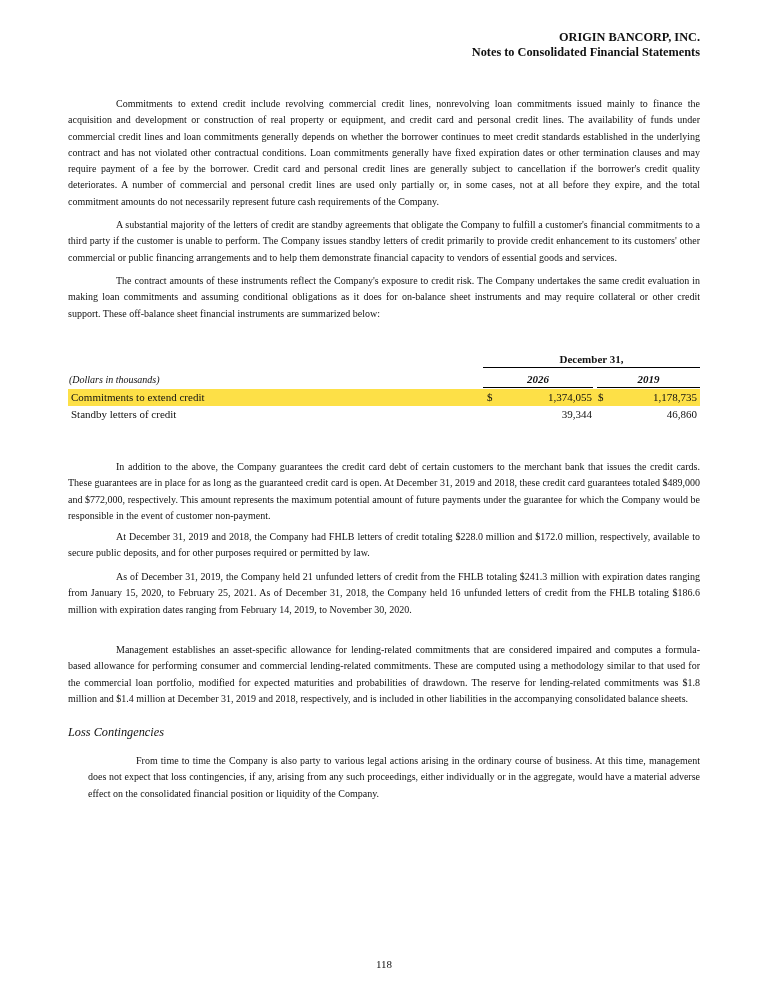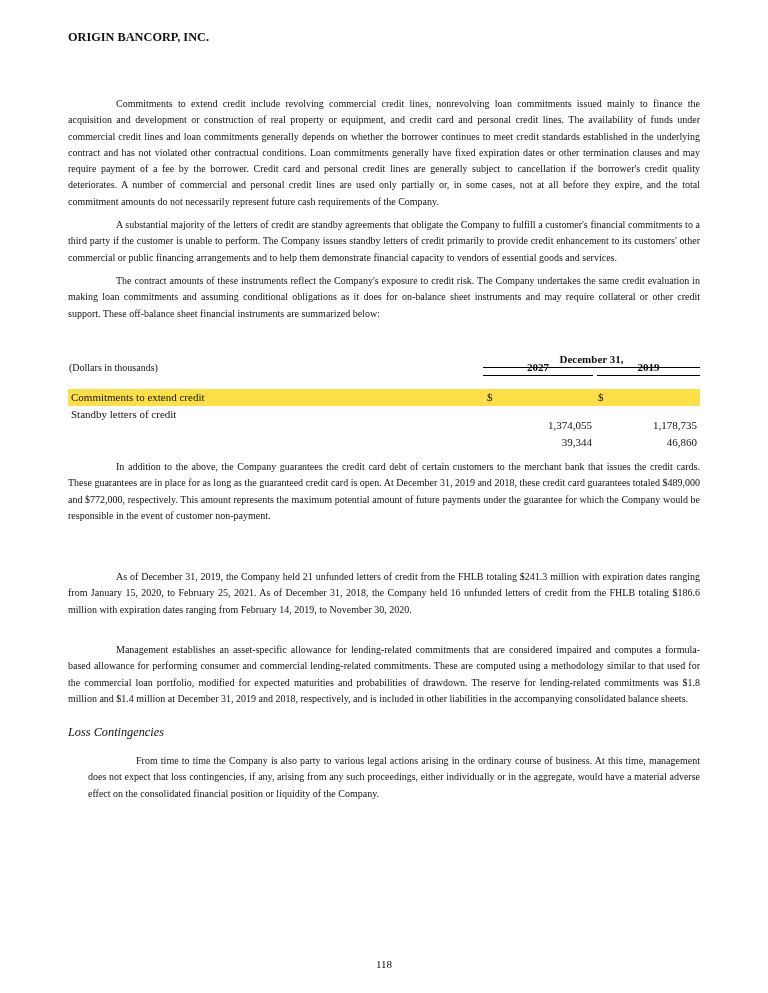--- a/index.html
+++ b/index.html
@@ -2,88 +2,90 @@
 <html><head>
   <meta charset="utf-8">
   <style>
     html, body { margin: 0; padding: 0; background: #ffffff; }
     body {
       width: 768px; height: 993px; position: relative; overflow: hidden;
       font-family: "Liberation Serif", "DejaVu Serif", serif;
       color: #111111;
     }
     .page { position: absolute; left: 68px; top: 0; width: 632px; }
-    .hdr { text-align: left; font-weight: bold; font-size: 12.3px; line-height: 15px; }
+    .hdr { text-align: right; font-weight: bold; font-size: 12.3px; line-height: 15px; }
     .hdr1 { margin-top: 30px; }
     p {
       margin: 0; font-size: 10px; line-height: 16.3px; text-align: justify;
       text-align-last: left;
     }
     p.ind { text-indent: 48px; }
     .p1 { position: absolute; top: 96px; }
     .p2 { position: absolute; top: 217px; }
     .p3 { position: absolute; top: 273px; }
     .p4 { position: absolute; top: 459px; }
     .p5 { position: absolute; top: 529px; }
     .p6 { position: absolute; top: 569px; }
     .p7 { position: absolute; top: 642px; }
     .h8 { position: absolute; top: 724px; font-style: italic; font-weight: normal; font-size: 12.3px; line-height: 16px; }
     .p9 { position: absolute; top: 753px; margin-left: 20px; }
 
     .tbl { position: absolute; top: 351px; left: 0; width: 632px; font-size: 11px; }
     .tbl .row { position: absolute; left: 0; width: 632px; height: 17px; }
     .period { position: absolute; left: 415px; width: 217px; top: 0; text-align: center; font-weight: bold; line-height: 16px; border-bottom: 1.5px solid #000; }
-    .hrow { top: 8px; }
+    .hrow { top: 20px; font-style: italic; }
     .hrow .label { position: absolute; left: 1px; font-size: 10px; line-height: 17px; }
     .yr { position: absolute; text-align: center; font-weight: bold; line-height: 16px; border-bottom: 1.5px solid #000; }
     .yr19 { left: 415px; width: 110px; }
     .yr18 { left: 529px; width: 103px; }
     .drow .label { position: absolute; left: 3px; line-height: 17px; }
     .drow .cur { position: absolute; line-height: 17px; }
-    .drow .num { position: absolute; text-align: right; line-height: 17px; margin-top: 28px; }
+    .drow .num { position: absolute; text-align: right; line-height: 17px; }
     .r1 { top: 38px; background: #fde047; }
     .r2 { top: 55px; }
     .c19 { left: 419px; }
     .n19 { left: 430px; width: 94px; }
     .c18 { left: 530px; }
     .n18 { left: 540px; width: 89px; }
 
     .pageno { position: absolute; top: 958px; left: 0; width: 768px; text-align: center; font-size: 11px; }
   </style>
 </head>
 <body>
 
 <div class="page">
   <div class="hdr hdr1">ORIGIN BANCORP, INC.</div>
+  <div class="hdr">Notes to Consolidated Financial Statements</div>
 
   <p class="ind p1">Commitments to extend credit include revolving commercial credit lines, nonrevolving loan commitments issued mainly to finance the acquisition and development or construction of real property or equipment, and credit card and personal credit lines. The availability of funds under commercial credit lines and loan commitments generally depends on whether the borrower continues to meet credit standards established in the underlying contract and has not violated other contractual conditions. Loan commitments generally have fixed expiration dates or other termination clauses and may require payment of a fee by the borrower. Credit card and personal credit lines are generally subject to cancellation if the borrower's credit quality deteriorates. A number of commercial and personal credit lines are used only partially or, in some cases, not at all before they expire, and the total commitment amounts do not necessarily represent future cash requirements of the Company.</p>
   <p class="ind p2">A substantial majority of the letters of credit are standby agreements that obligate the Company to fulfill a customer's financial commitments to a third party if the customer is unable to perform. The Company issues standby letters of credit primarily to provide credit enhancement to its customers' other commercial or public financing arrangements and to help them demonstrate financial capacity to vendors of essential goods and services.</p>
   <p class="ind p3">The contract amounts of these instruments reflect the Company's exposure to credit risk. The Company undertakes the same credit evaluation in making loan commitments and assuming conditional obligations as it does for on-balance sheet instruments and may require collateral or other credit support. These off-balance sheet financial instruments are summarized below:</p>
 
   <div class="tbl">
     <div class="period">December 31,</div>
     <div class="row hrow">
       <span class="label">(Dollars in thousands)</span>
-      <span class="yr yr19">2027</span>
+      <span class="yr yr19">2026</span>
       <span class="yr yr18">2019</span>
     </div>
     <div class="row drow r1">
       <span class="label">Commitments to extend credit</span>
       <span class="cur c19">$</span>
       <span class="num n19">1,374,055</span>
       <span class="cur c18">$</span>
       <span class="num n18">1,178,735</span>
     </div>
     <div class="row drow r2">
       <span class="label">Standby letters of credit</span>
       <span class="num n19">39,344</span>
       <span class="num n18">46,860</span>
     </div>
   </div>
 
   <p class="ind p4">In addition to the above, the Company guarantees the credit card debt of certain customers to the merchant bank that issues the credit cards. These guarantees are in place for as long as the guaranteed credit card is open. At December 31, 2019 and 2018, these credit card guarantees totaled $489,000 and $772,000, respectively. This amount represents the maximum potential amount of future payments under the guarantee for which the Company would be responsible in the event of customer non-payment.</p>
+  <p class="ind p5">At December 31, 2019 and 2018, the Company had FHLB letters of credit totaling $228.0 million and $172.0 million, respectively, available to secure public deposits, and for other purposes required or permitted by law.</p>
   <p class="ind p6">As of December 31, 2019, the Company held 21 unfunded letters of credit from the FHLB totaling $241.3 million with expiration dates ranging from January 15, 2020, to February 25, 2021. As of December 31, 2018, the Company held 16 unfunded letters of credit from the FHLB totaling $186.6 million with expiration dates ranging from February 14, 2019, to November 30, 2020.</p>
   <p class="ind p7">Management establishes an asset-specific allowance for lending-related commitments that are considered impaired and computes a formula-based allowance for performing consumer and commercial lending-related commitments. These are computed using a methodology similar to that used for the commercial loan portfolio, modified for expected maturities and probabilities of drawdown. The reserve for lending-related commitments was $1.8 million and $1.4 million at December 31, 2019 and 2018, respectively, and is included in other liabilities in the accompanying consolidated balance sheets.</p>
   <div class="h8">Loss Contingencies</div>
   <p class="ind p9">From time to time the Company is also party to various legal actions arising in the ordinary course of business. At this time, management does not expect that loss contingencies, if any, arising from any such proceedings, either individually or in the aggregate, would have a material adverse effect on the consolidated financial position or liquidity of the Company.</p>
 </div>
 
 <div class="pageno">118</div>
 
 </body></html>

